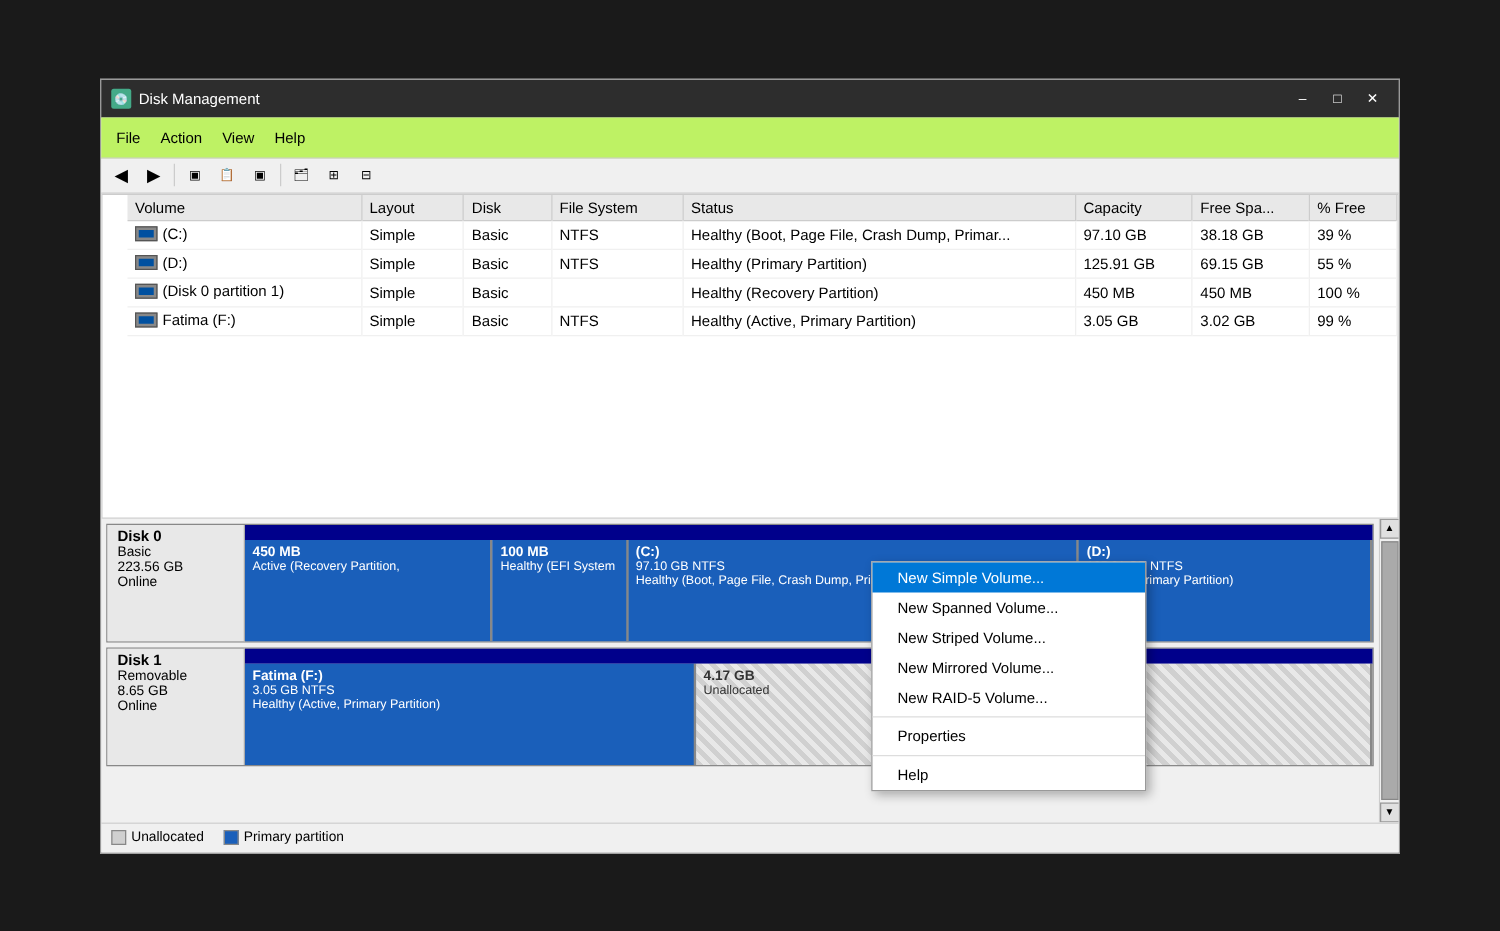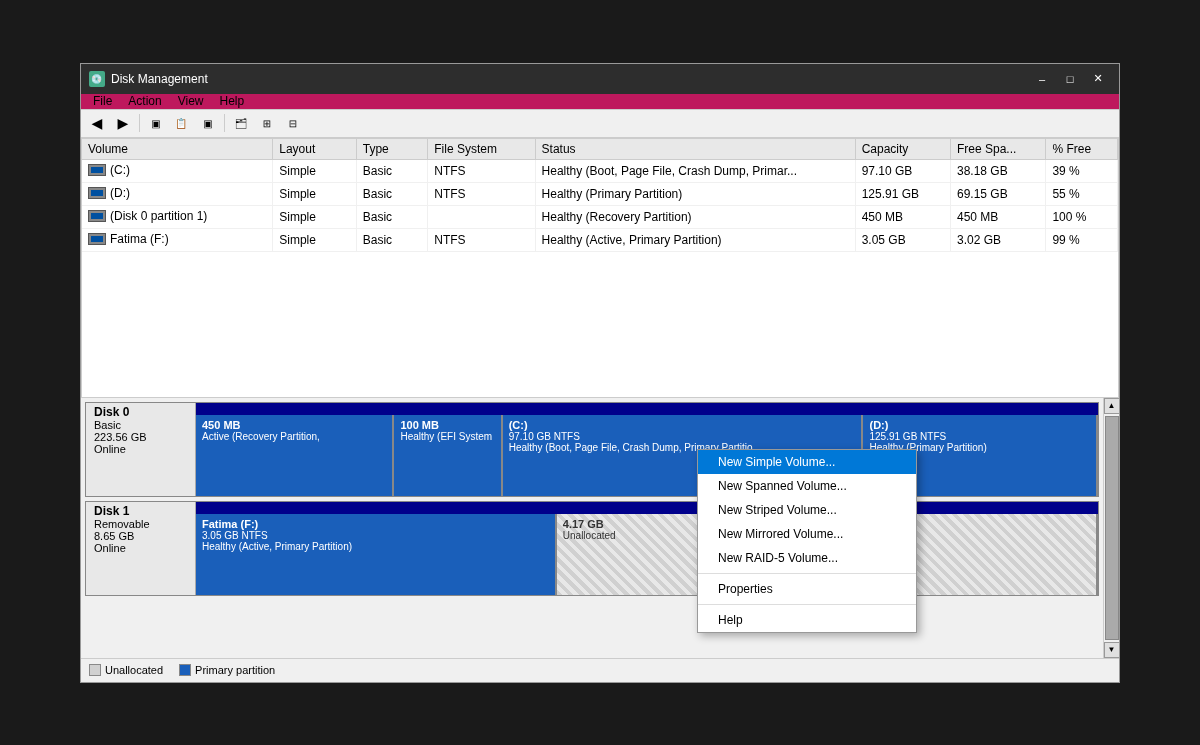--- a/index.html
+++ b/index.html
@@ -65,22 +65,22 @@
       border: none;
       color: white;
       cursor: pointer;
       font-size: 11px;
       display: flex;
       align-items: center;
       justify-content: center;
     }
 
     .menu-bar {
-      background: #be185d;
-      height: 16px;
+      background: #bef264;
+      height: 33px;
       display: flex;
       align-items: center;
       padding: 0 4px;
       border-bottom: 1px solid #ccc;
       flex-shrink: 0;
     }
     .menu-item {
       padding: 2px 8px;
       cursor: pointer;
       font-size: 12px;
@@ -122,20 +122,21 @@
     }
 
     
     .volume-table-container {
       flex: 0 0 260px;
       border-bottom: 2px solid #999;
       overflow-y: auto;
       background: white;
       border: 1px solid #ccc;
       margin: 0;
+      padding-left: 20px;
     }
 
     table {
       width: 100%;
       border-collapse: collapse;
       font-size: 12px;
     }
     thead tr {
       background: #e8e8e8;
       border-bottom: 1px solid #ccc;
@@ -351,21 +352,21 @@
   </div>
 
   <div class="main-content">
 
     <div class="volume-table-container">
       <table>
         <thead>
           <tr>
             <th style="min-width:160px;">Volume</th>
             <th style="min-width:70px;">Layout</th>
-            <th style="min-width:60px;">Type</th>
+            <th style="min-width:60px;">Disk</th>
             <th style="min-width:90px;">File System</th>
             <th style="min-width:260px;">Status</th>
             <th style="min-width:80px;">Capacity</th>
             <th style="min-width:80px;">Free Spa...</th>
             <th style="min-width:60px;">% Free</th>
           </tr>
         </thead>
         <tbody id="volume-tbody">
         <tr>
     <td>

